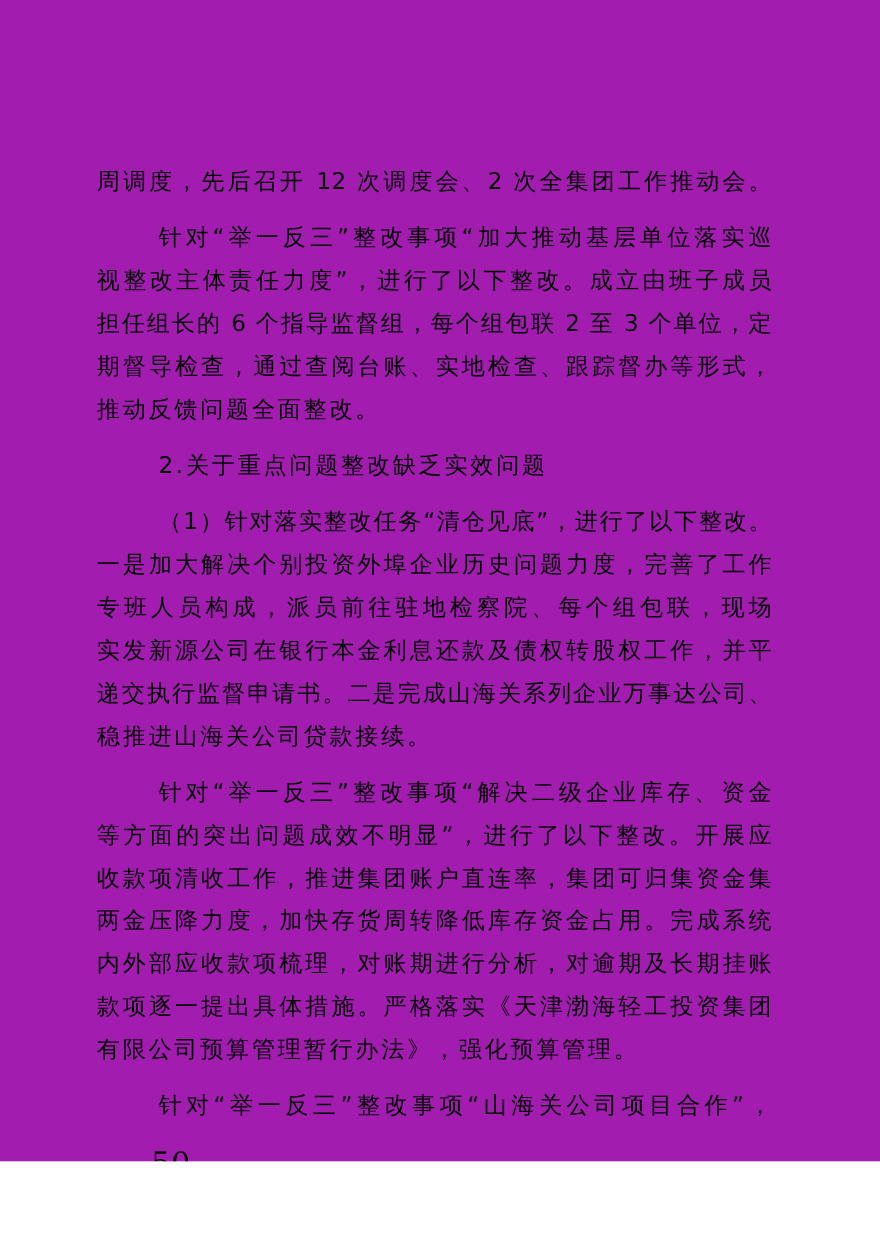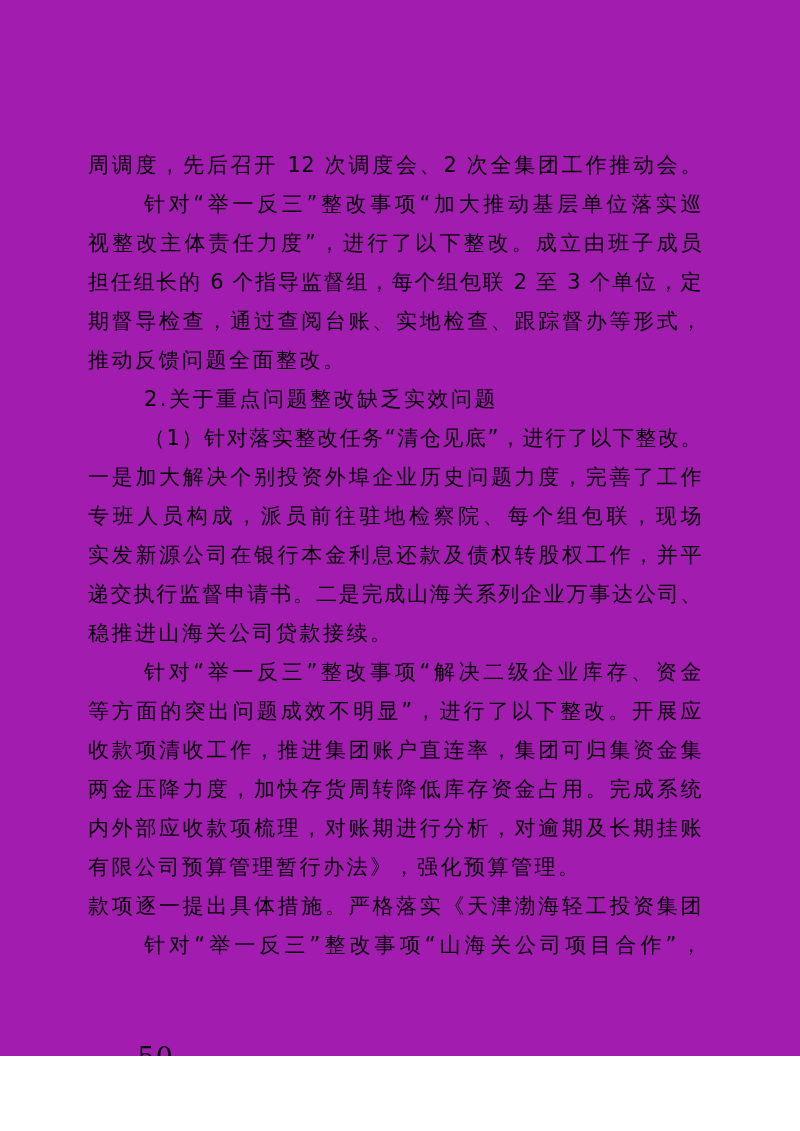--- a/index.html
+++ b/index.html
@@ -31,20 +31,21 @@
     white-space: normal;
   }
   .line.justify {
     letter-spacing: 0.5px;
     text-align: justify;
     text-align-last: justify;
     text-justify: inter-character;
   }
   .line.indent {
     text-indent: 56px;
+    margin-top: 12px;
   }
   .line b {
     font-weight: normal;
   }
   .footer {
     position: absolute;
     left: 100px;
     top: 1042px;
     font-family: "DejaVu Serif", serif;
     font-size: 27px;
@@ -68,20 +69,20 @@
       <div class="line justify"><b>一是</b><span>加大解决个别投资外埠企业历史问题力度，完善了工作</span></div>
       <div class="line justify"><span>专班人员构成，派员前往驻地检察院、每个组包联，现场</span></div>
       <div class="line justify"><span>实发新源公司在银行本金利息还款及债权转股权工作，并平</span></div>
       <div class="line justify"><span>递交执行监督申请书。</span><b>二是</b><span>完成山海关系列企业万事达公司、</span></div>
       <div class="line"><span>稳推进山海关公司贷款接续。</span></div>
       <div class="line justify indent"><span>针对“举一反三”整改事项“解决二级企业库存、资金</span></div>
       <div class="line justify"><span>等方面的突出问题成效不明显”，进行了以下整改。开展应</span></div>
       <div class="line justify"><span>收款项清收工作，推进集团账户直连率，集团可归集资金集</span></div>
       <div class="line justify"><span>两金压降力度，加快存货周转降低库存资金占用。完成系统</span></div>
       <div class="line justify"><span>内外部应收款项梳理，对账期进行分析，对逾期及长期挂账</span></div>
+      <div class="line justify"><span>款项逐一提出具体措施。严格落实《天津渤海轻工投资集团</span></div>
       <div class="line"><span>有限公司预算管理暂行办法》，强化预算管理。</span></div>
-      <div class="line justify"><span>款项逐一提出具体措施。严格落实《天津渤海轻工投资集团</span></div>
       <div class="line justify indent"><span>针对“举一反三”整改事项“山海关公司项目合作”，</span></div>
     </div>
   <div class="footer">
     <span>— 50 —</span>
   </div>
 </div>
 
 </body></html>

